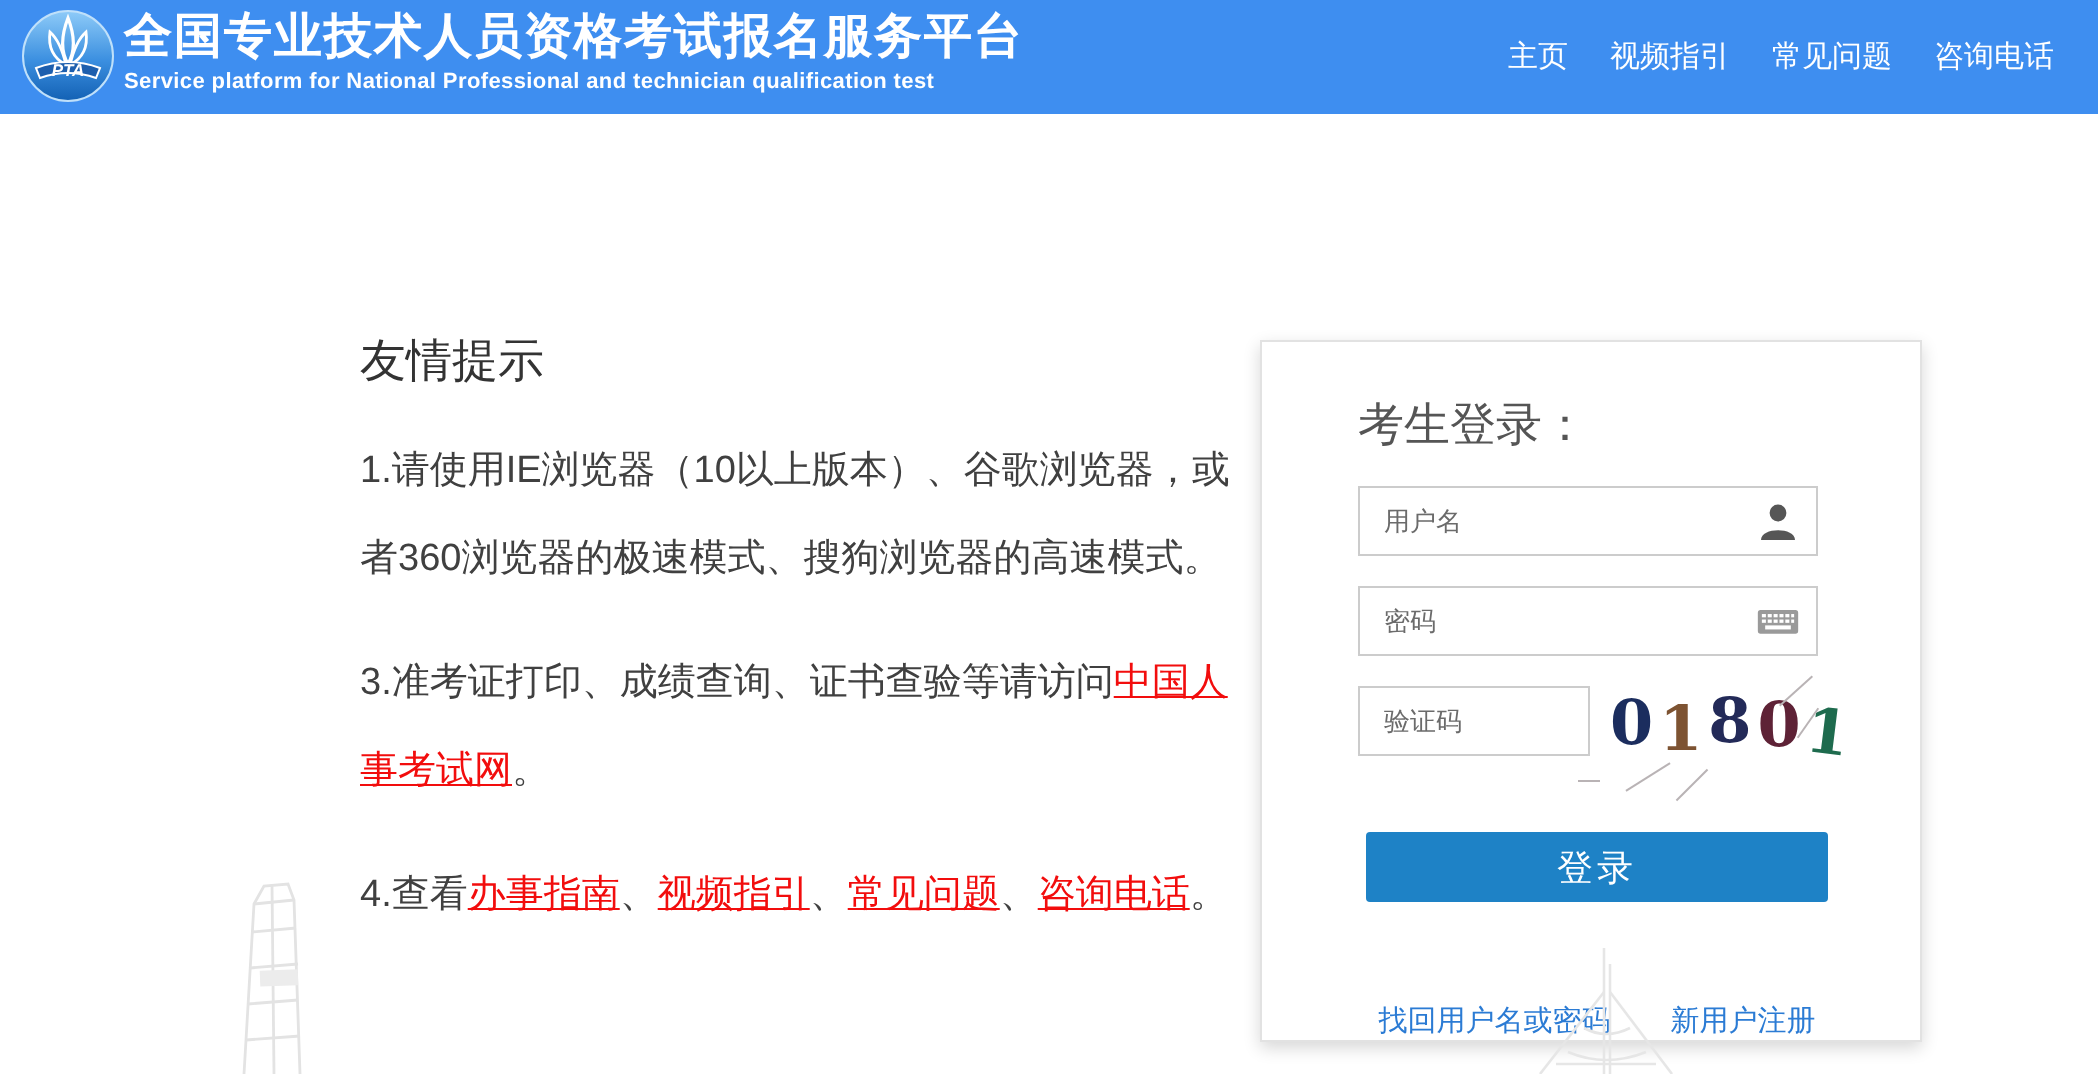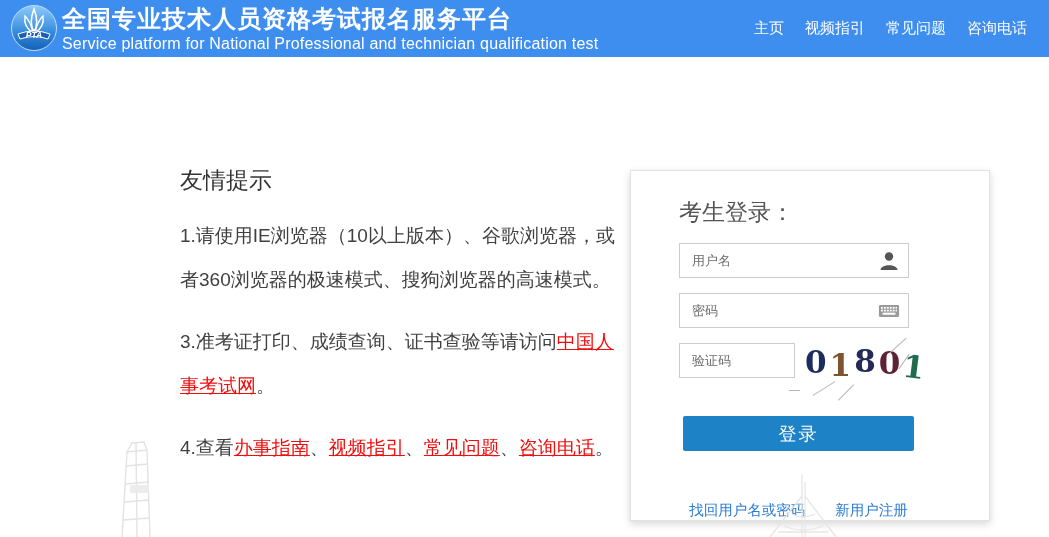--- a/index.html
+++ b/index.html
@@ -17,34 +17,34 @@
     font-family:"Liberation Sans","DejaVu Sans",sans-serif;
   }
   
   .header{
     position:absolute;top:0;left:0;width:1049px;height:57px;
     background:var(--header-bg);
   }
   .logo{position:absolute;left:10px;top:4px;width:48px;height:48px;}
   .titles{position:absolute;left:62px;top:5px;color:#fff;}
   .titles h1{font-size:24px;font-weight:bold;letter-spacing:1px;line-height:28px;}
-  .titles .sub{font-size:16px;font-weight:normal;letter-spacing:0.2px;margin-top:2px;}
+  .titles .sub{font-size:11px;font-weight:bold;letter-spacing:0.2px;margin-top:2px;}
   .nav{
     position:absolute;right:22px;top:0;height:57px;
     display:flex;align-items:center;gap:21px;justify-content:flex-end;
   }
   .nav a{color:#fff;font-size:15px;text-decoration:none;cursor:pointer;}
   
   .tips{position:absolute;left:180px;top:165px;width:438px;color:var(--text);}
   .tips h2{font-size:23px;font-weight:normal;color:#333;margin-bottom:18px;}
   .tips p{font-size:19px;line-height:44px;margin-bottom:18px;}
   .tips a{color:var(--red-link);text-decoration:underline;cursor:pointer;}
   
   .panel{
-    position:absolute;left:630px;top:170px;width:360px;height:351px;
+    position:absolute;left:630px;top:170px;width:331px;height:351px;
     background:#fff;border:1px solid #e2e2e2;
     box-shadow:0 3px 8px rgba(0,0,0,0.16);
     z-index:2;
   }
   .panel h3{
     position:absolute;left:48px;top:26px;
     font-size:23px;font-weight:normal;color:#555;
   }
   .field{position:absolute;left:48px;width:230px;height:35px;}
   .field.u{top:72px;}

